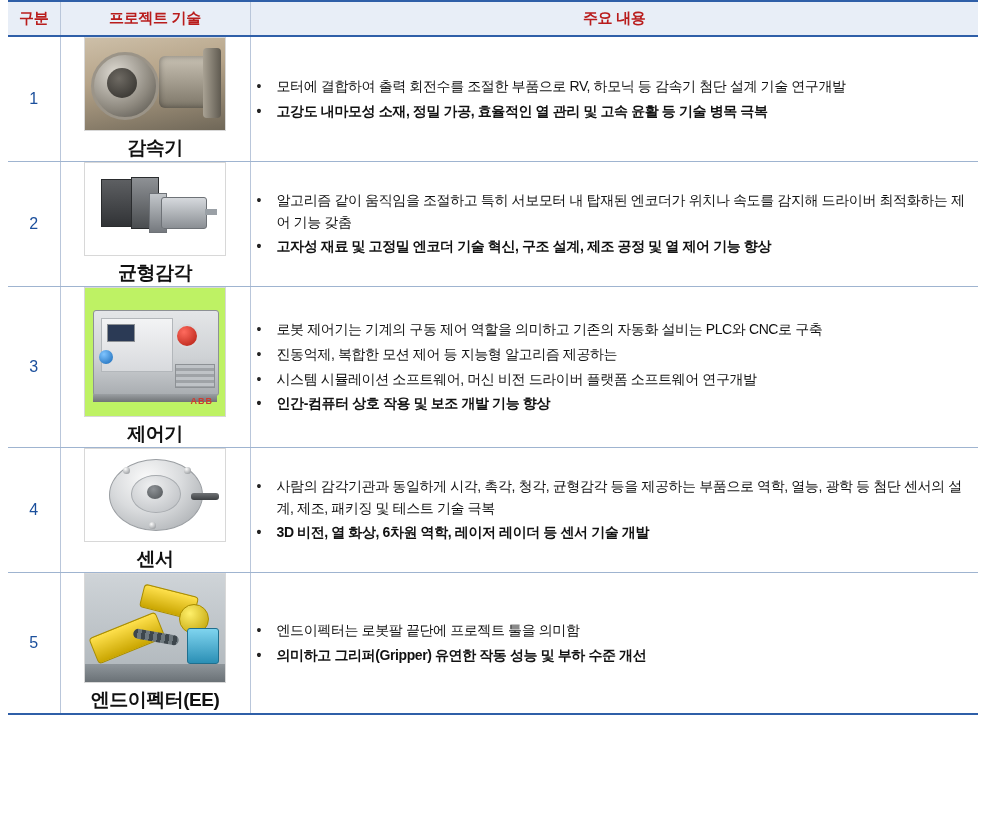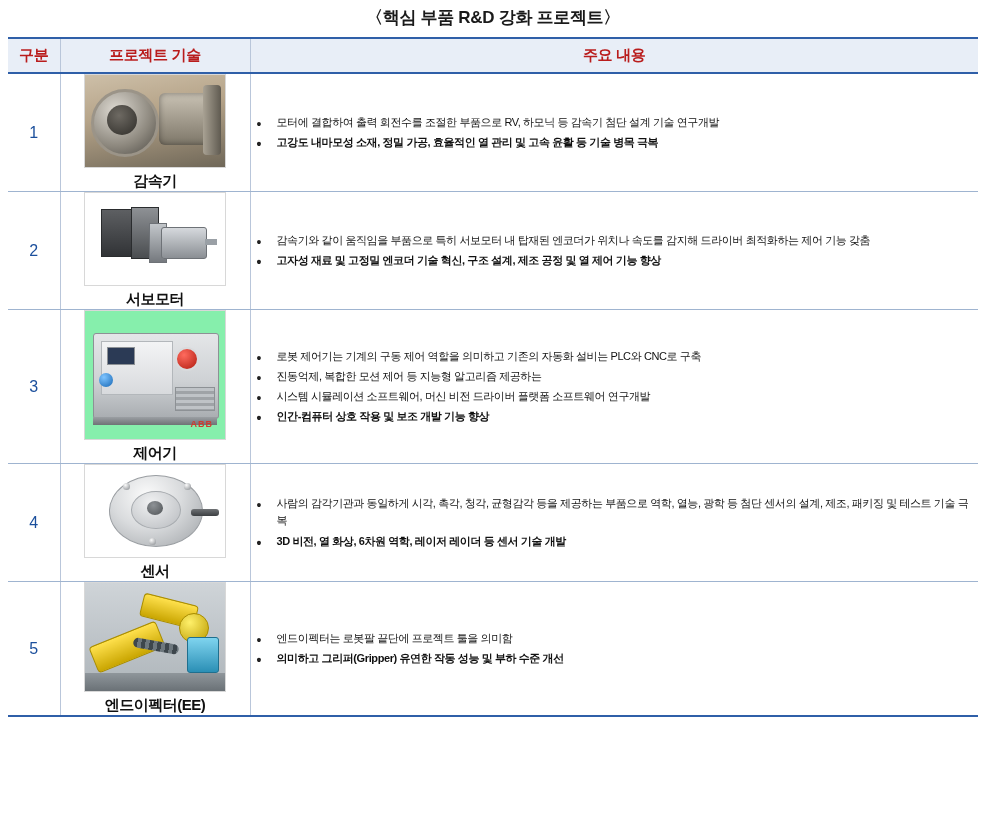--- a/index.html
+++ b/index.html
@@ -66,38 +66,38 @@
     text-align: center;
     font-size: 16px;
     color: #1b4f9c;
     font-weight: normal;
   }
   td.tech-cell {
     text-align: center;
     padding: 8px 4px 6px 4px;
   }
   .tech-label {
-    font-size: 15px;
+    font-size: 19px;
     font-weight: bold;
     color: #111;
     margin-top: 4px;
     letter-spacing: -0.5px;
   }
   td.desc-cell {
     padding: 10px 12px 10px 14px;
   }
   ul.bullets {
     margin: 0;
     padding: 0;
     list-style: none;
   }
   ul.bullets li {
     position: relative;
     padding-left: 26px;
-    font-size: 11px;
+    font-size: 14px;
     line-height: 1.55;
     color: #111;
     margin-bottom: 3px;
     letter-spacing: -0.4px;
   }
   ul.bullets li:last-child { margin-bottom: 0; font-weight: bold; }
   ul.bullets li::before {
     content: "•";
     position: absolute;
     left: 6px;
@@ -175,21 +175,21 @@
   }
   .thumb-servo .shaft {
     position: absolute; right: 8px; top: 46px;
     width: 12px; height: 6px;
     background: #9aa0a6;
   }
 
   
   .thumb-ctrl {
     width: 140px; height: 128px;
-    background: #86efac;
+    background: #bef264;
   }
   .thumb-ctrl .case {
     position: absolute; left: 8px; top: 22px;
     width: 124px; height: 84px;
     background: linear-gradient(180deg,#e4e6e8 0%, #cfd2d5 55%, #a9adb1 100%);
     border: 1px solid #8d9195;
     border-radius: 3px;
   }
   .thumb-ctrl .panel {
     position: absolute; left: 16px; top: 30px;
@@ -310,21 +310,20 @@
     position: absolute; left: 0; bottom: 0;
     width: 140px; height: 18px;
     background: linear-gradient(180deg,#8f969b,#6a7176);
   }
 </style>
 </head>
 <body>
 
 <div class="page">
 
-  <div class="doc-title">〈핵심 부품 R&amp;D 강화 프로젝트〉</div>
 
   <table class="main">
     <colgroup>
       <col class="col-no">
       <col class="col-tech">
       <col class="col-desc">
     </colgroup>
     <thead>
       <tr>
         <th class="sep-right">구분</th>
@@ -356,25 +355,25 @@
       <tr>
         <td class="no-cell sep-right">2</td>
         <td class="tech-cell sep-right">
           <div class="thumb thumb-servo">
             <div class="drive"></div>
             <div class="drive2"></div>
             <div class="motor-head"></div>
             <div class="motor-body"></div>
             <div class="shaft"></div>
           </div>
-          <div class="tech-label">서보모터</div>
+          <div class="tech-label">균형감각</div>
         </td>
         <td class="desc-cell">
           <ul class="bullets">
-            <li> 감속기와 같이 움직임을 부품으로 특히 서보모터 내 탑재된 엔코더가 위치나 속도를 감지해 드라이버 최적화하는 제어 기능 갖춤</li>
+            <li> 알고리즘 같이 움직임을 조절하고 특히 서보모터 내 탑재된 엔코더가 위치나 속도를 감지해 드라이버 최적화하는 제어 기능 갖춤</li>
             <li>고자성 재료 및 고정밀 엔코더 기술 혁신, 구조 설계, 제조 공정 및 열 제어 기능 향상</li>
           </ul>
         </td>
       </tr>
 
       <tr>
         <td class="no-cell sep-right">3</td>
         <td class="tech-cell sep-right">
           <div class="thumb thumb-ctrl">
             <div class="case"></div>

